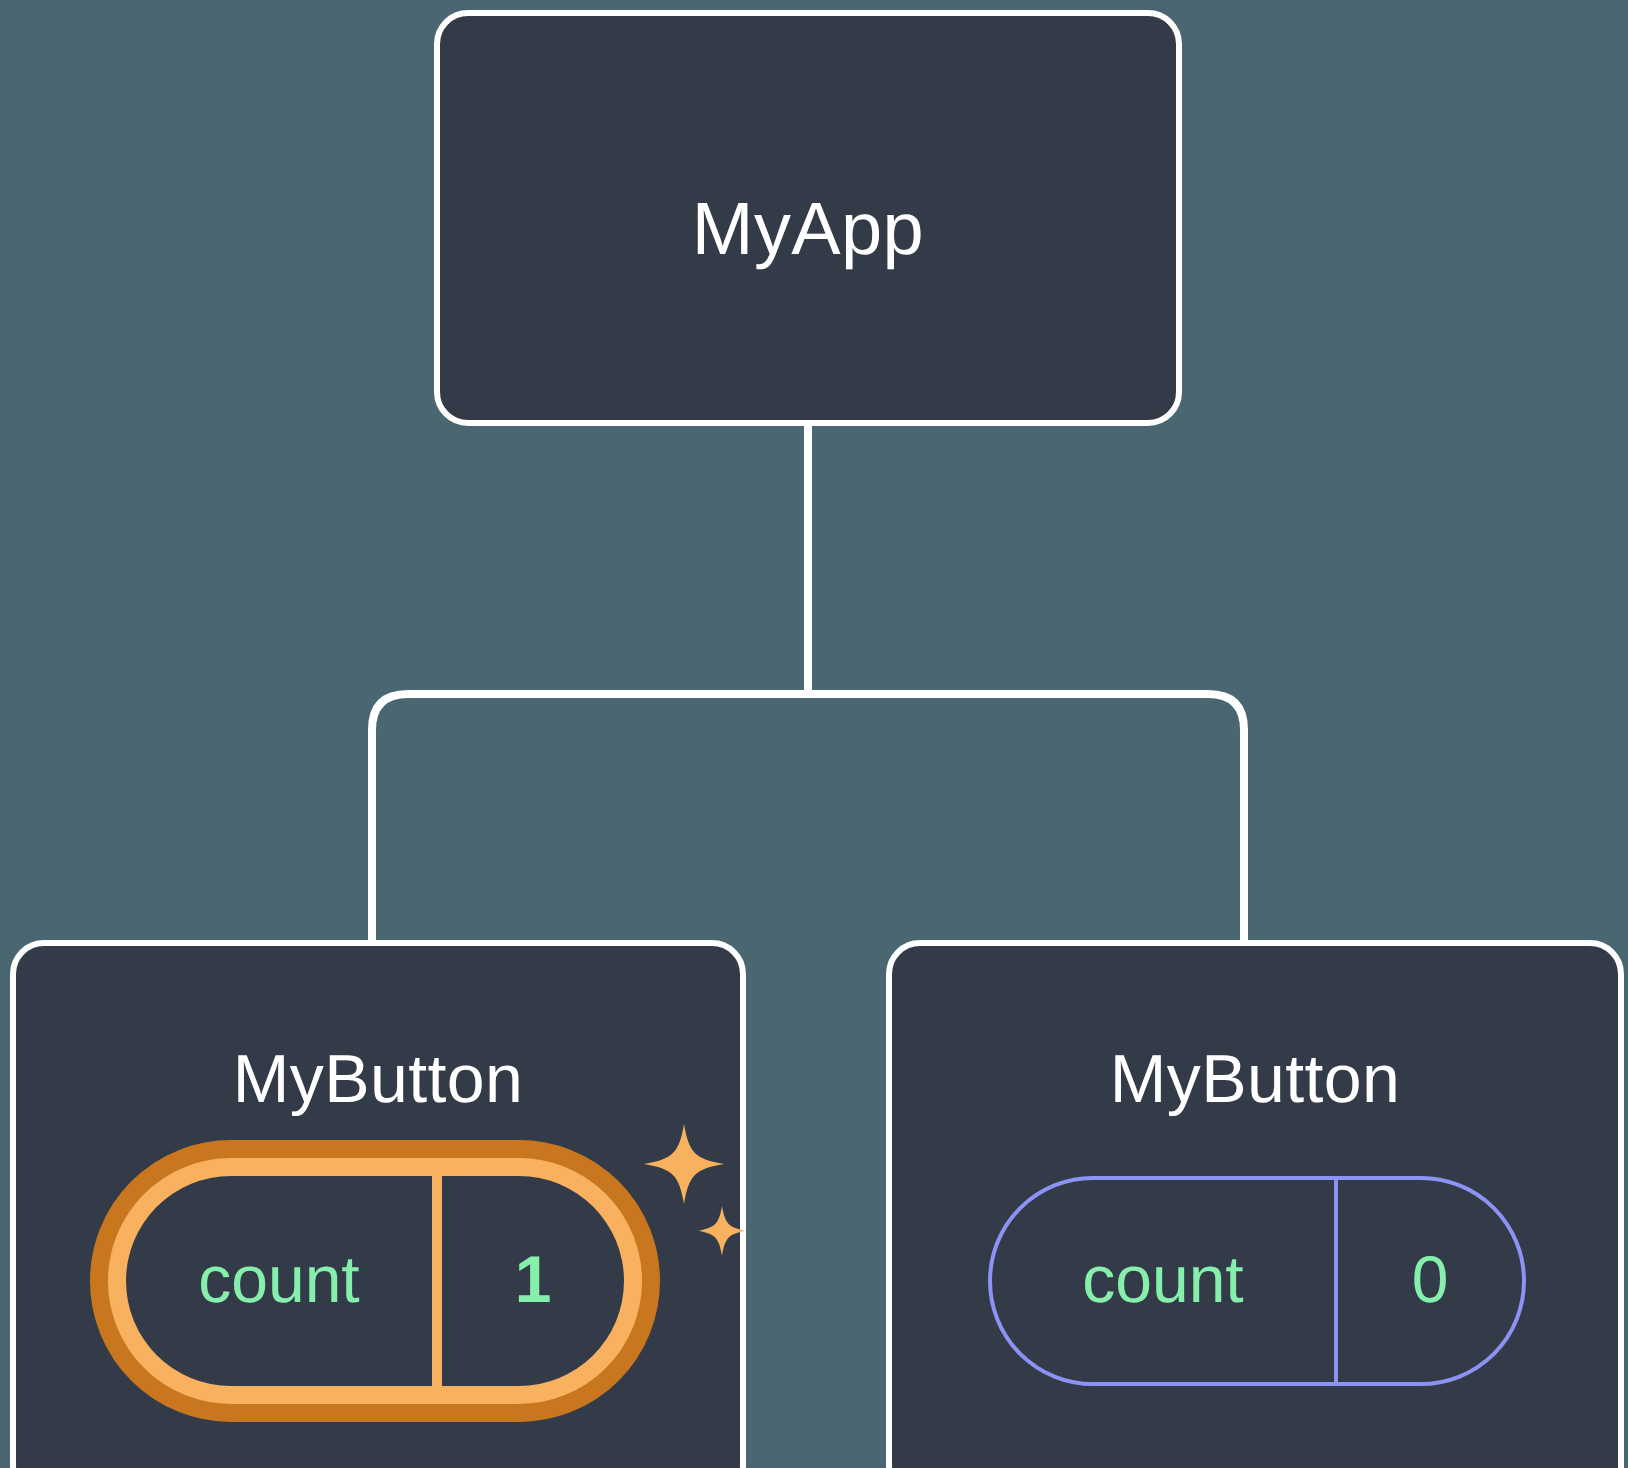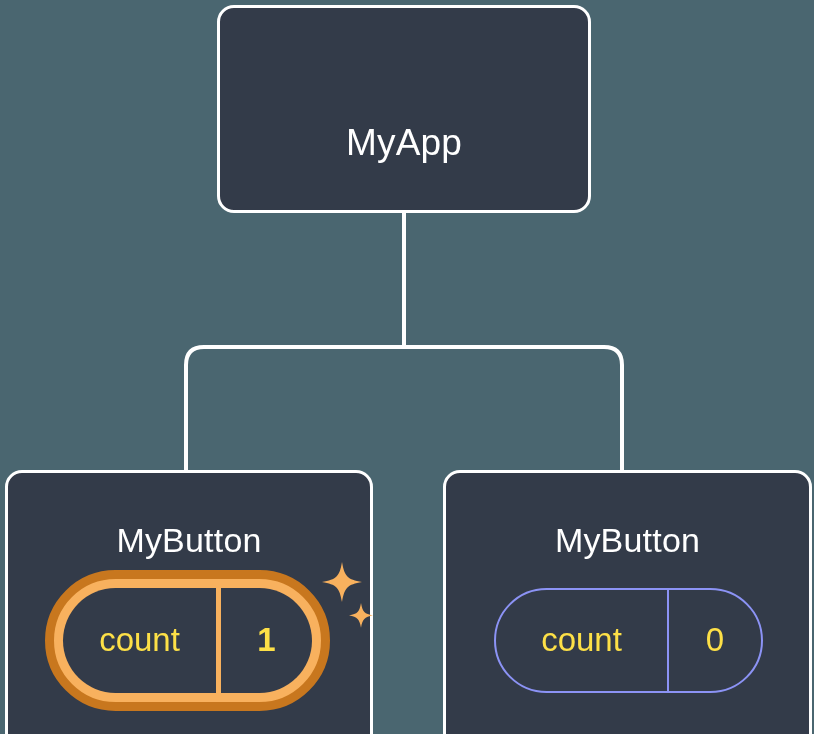--- a/index.html
+++ b/index.html
@@ -46,21 +46,20 @@
 
   #node-myapp {
     left: 217px;
     top: 5px;
     width: 374px;
     height: 208px;
   }
   #node-myapp .node-title {
     top: 86px;
     font-size: 37px;
-    margin-top: 28px;
   }
 
   #node-mybutton-left {
     left: 5px;
     top: 470px;
     width: 368px;
     height: 280px;
   }
   #node-mybutton-right {
     left: 443px;
@@ -79,21 +78,21 @@
     position: absolute;
     display: flex;
     align-items: stretch;
     box-sizing: border-box;
     border-radius: 999px;
   }
   .pill-key, .pill-value {
     display: flex;
     align-items: center;
     justify-content: center;
-    color: #fde047;
+    color: #86efac;
     box-sizing: border-box;
     white-space: nowrap;
   }
 
   
   .state-pill.plain {
     border: 2px solid #8c93f5;
   }
   .state-pill.plain .pill-key {
     flex: 1 1 auto;

